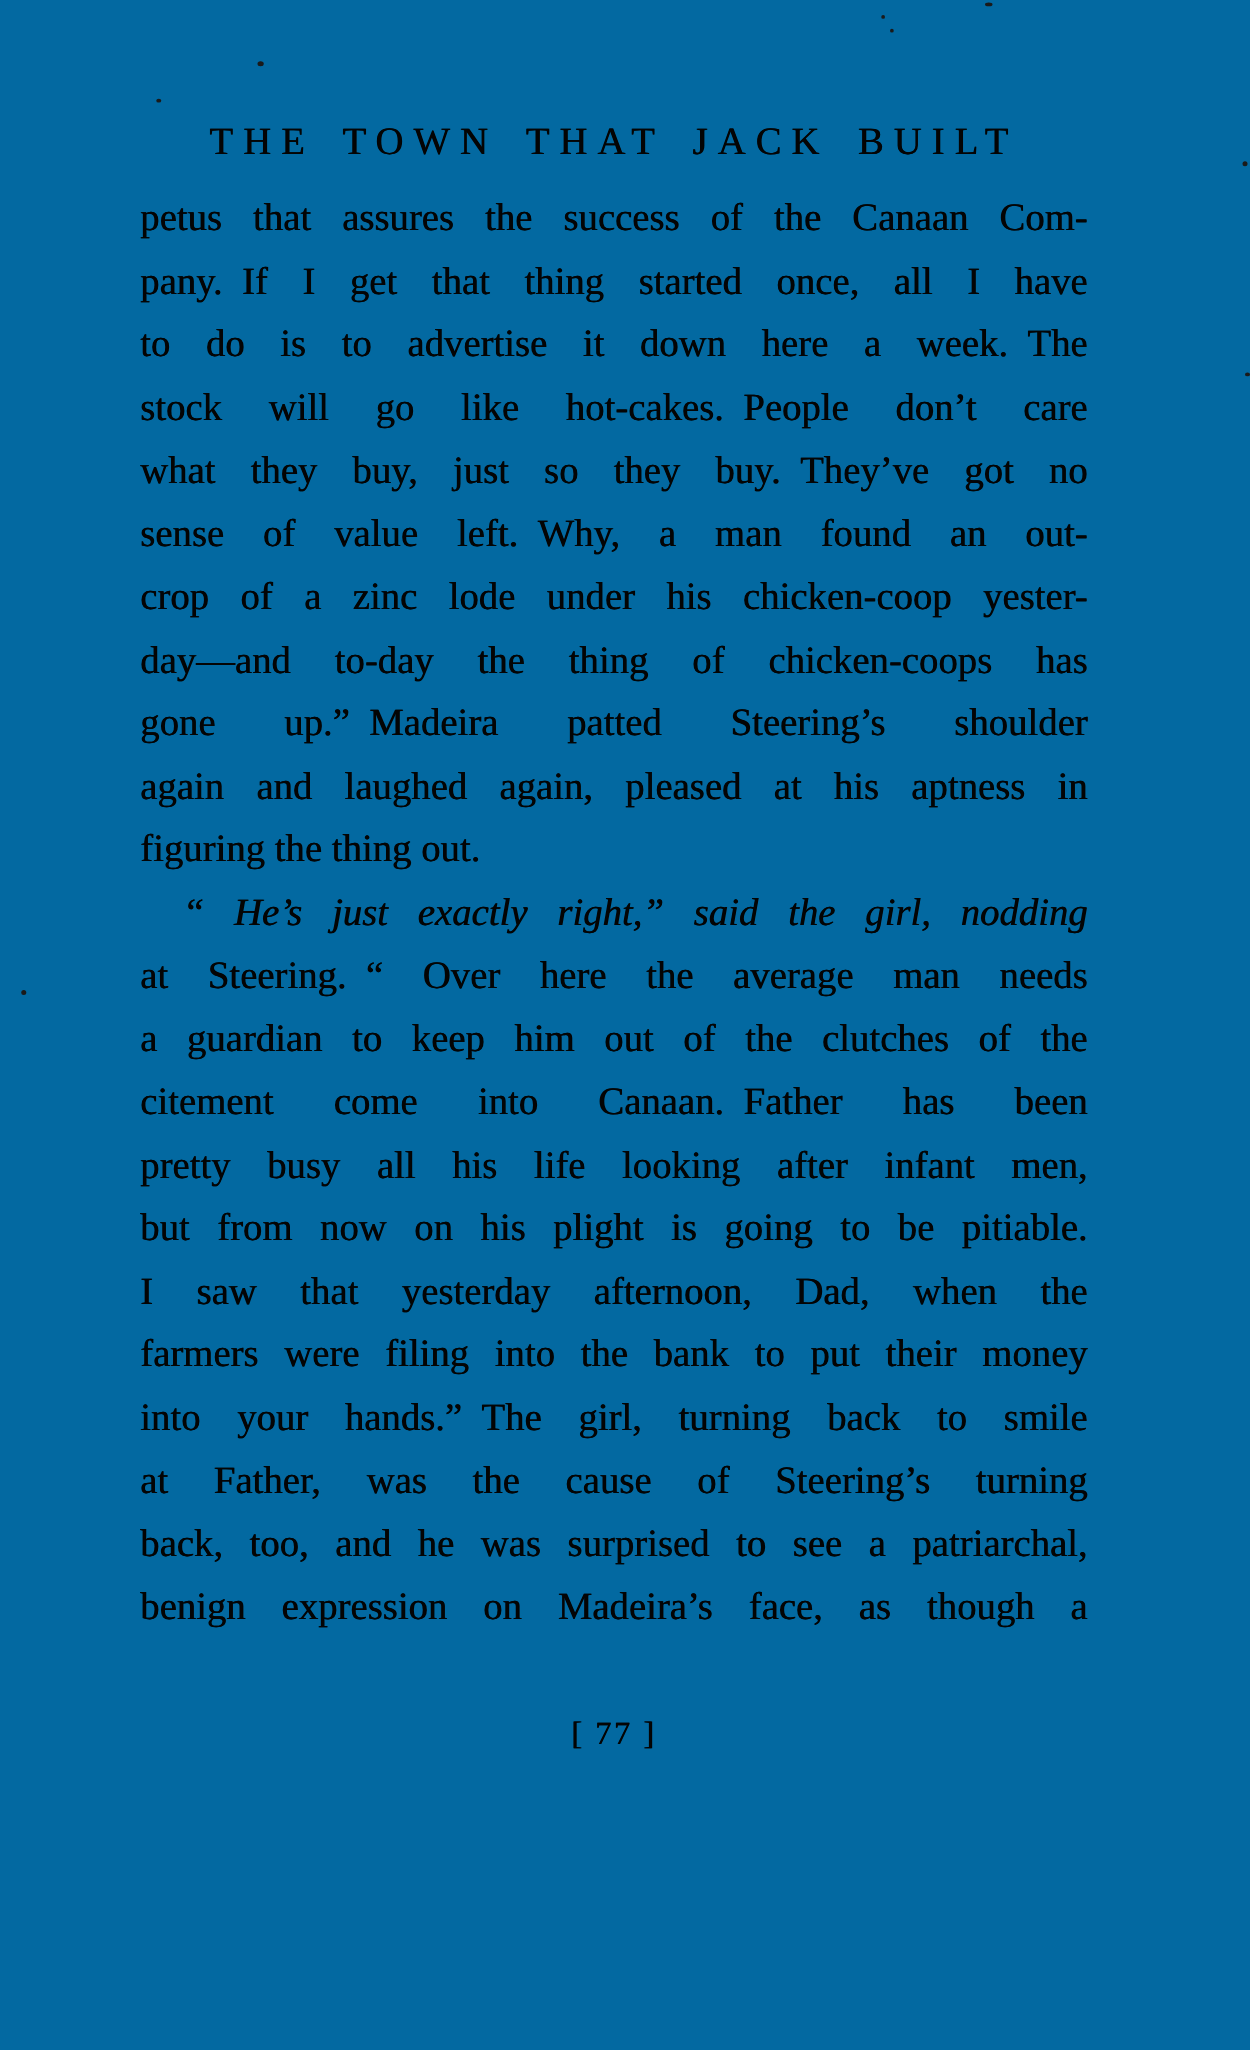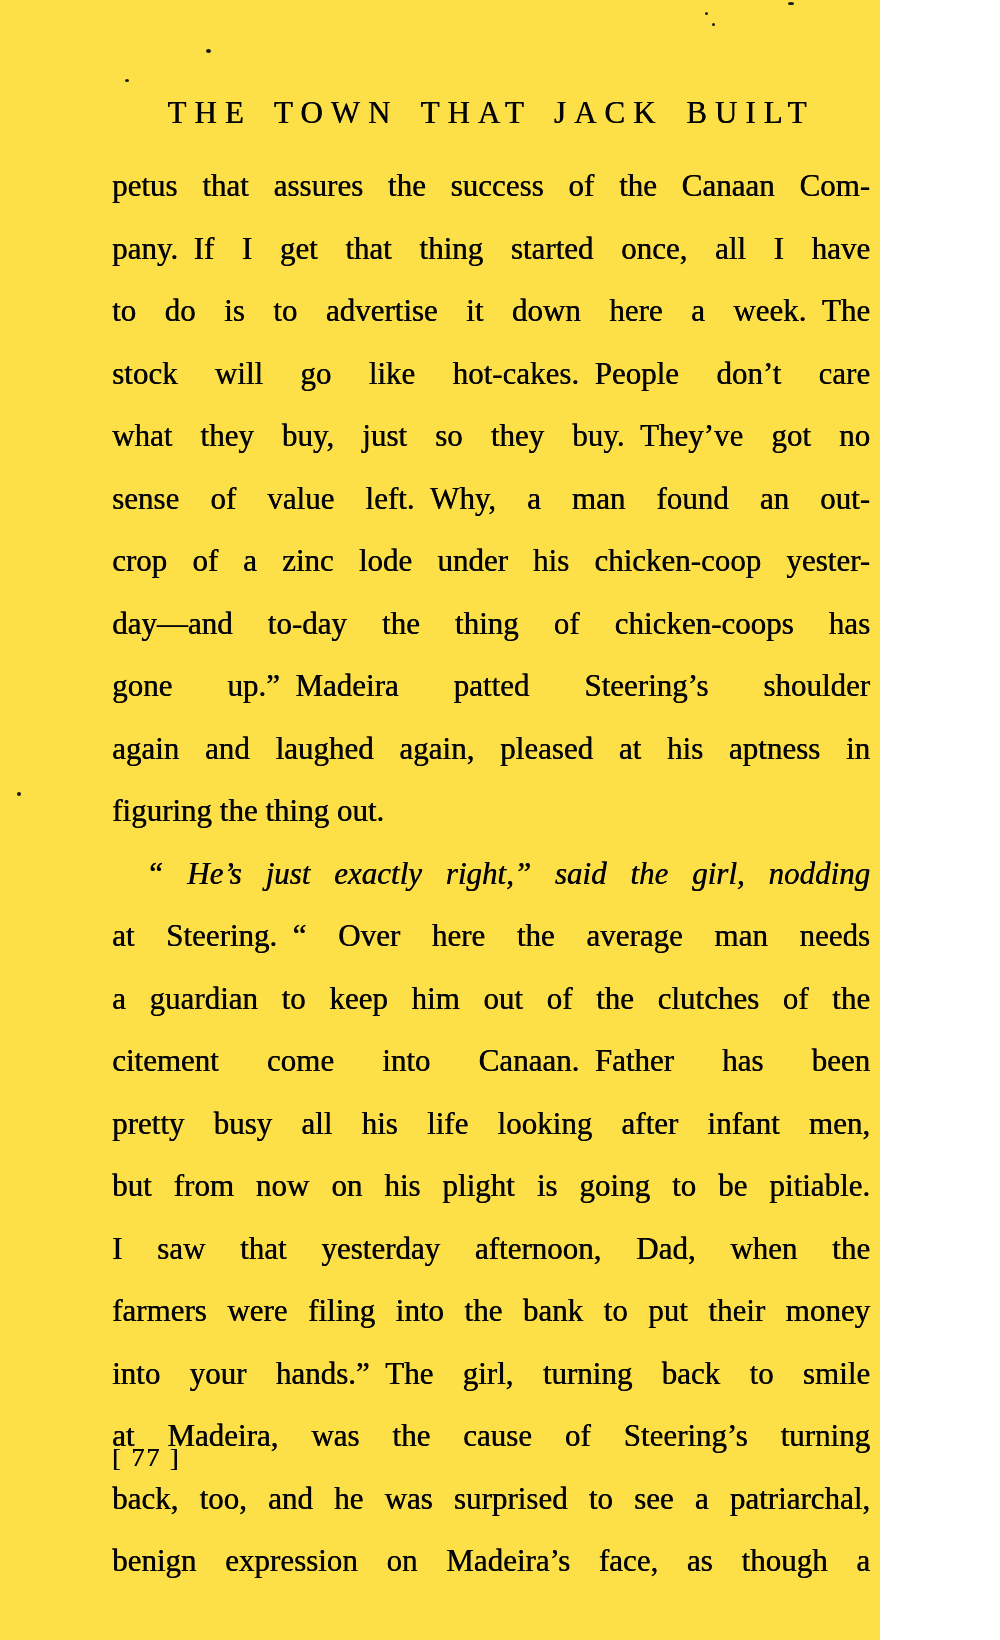--- a/index.html
+++ b/index.html
@@ -2,23 +2,23 @@
 <html><head>
 <meta charset="utf-8">
 <style>
   html, body {
     margin: 0;
     padding: 0;
     background: #ffffff;
   }
   .page {
     position: relative;
-    width: 880px;
+    width: 1000px;
     height: 1640px;
-    background: #fde047;
+    background: #0369a1;
     color: #040404;
     font-family: "Liberation Serif", "DejaVu Serif", serif;
     overflow: hidden;
   }
   
   .running-head {
     position: absolute;
     top: 97px;
     left: 112px;
     width: 758px;
@@ -38,36 +38,35 @@
     width: 758px;
     font-size: 31px;
     line-height: 50.5px;
     text-shadow: 0.45px 0 0 currentColor;
   }
   .line {
     text-align: justify;
     text-align-last: justify;
     height: 50.5px;
     overflow: visible;
-    margin-top: 12px;
   }
   .line.para-end {
     text-align-last: left;
   }
   .line.indent {
     text-indent: 34px;
     font-style: italic;
   }
   
   .folio {
     position: absolute;
-    top: 1443px;
+    top: 1372px;
     left: 112px;
     width: 758px;
-    text-align: left;
+    text-align: center;
     font-size: 26px;
     line-height: 30px;
     letter-spacing: 2px;
     text-shadow: 0.5px 0 0 currentColor;
   }
   
   .speck {
     position: absolute;
     background: #1a1a1a;
     border-radius: 50%;
@@ -102,21 +101,21 @@
     <div class="line para-end">figuring the thing out.</div>
     <div class="line indent">“ He’s just exactly right,” said the girl, nodding</div>
     <div class="line">at Steering. “ Over here the average man needs</div>
     <div class="line">a guardian to keep him out of the clutches of the</div>
     <div class="line">citement come into Canaan. Father has been</div>
     <div class="line">pretty busy all his life looking after infant men,</div>
     <div class="line">but from now on his plight is going to be pitiable.</div>
     <div class="line">I saw that yesterday afternoon, Dad, when the</div>
     <div class="line">farmers were filing into the bank to put their money</div>
     <div class="line">into your hands.” The girl, turning back to smile</div>
-    <div class="line">at Madeira, was the cause of Steering’s turning</div>
+    <div class="line">at Father, was the cause of Steering’s turning</div>
     <div class="line">back, too, and he was surprised to see a patriarchal,</div>
     <div class="line">benign expression on Madeira’s face, as though a</div>
   </div>
 
   <div class="folio">[ 77 ]</div>
 
   <div class="speck s1"></div>
   <div class="speck s2"></div>
   <div class="speck s3"></div>
   <div class="speck s4"></div>

